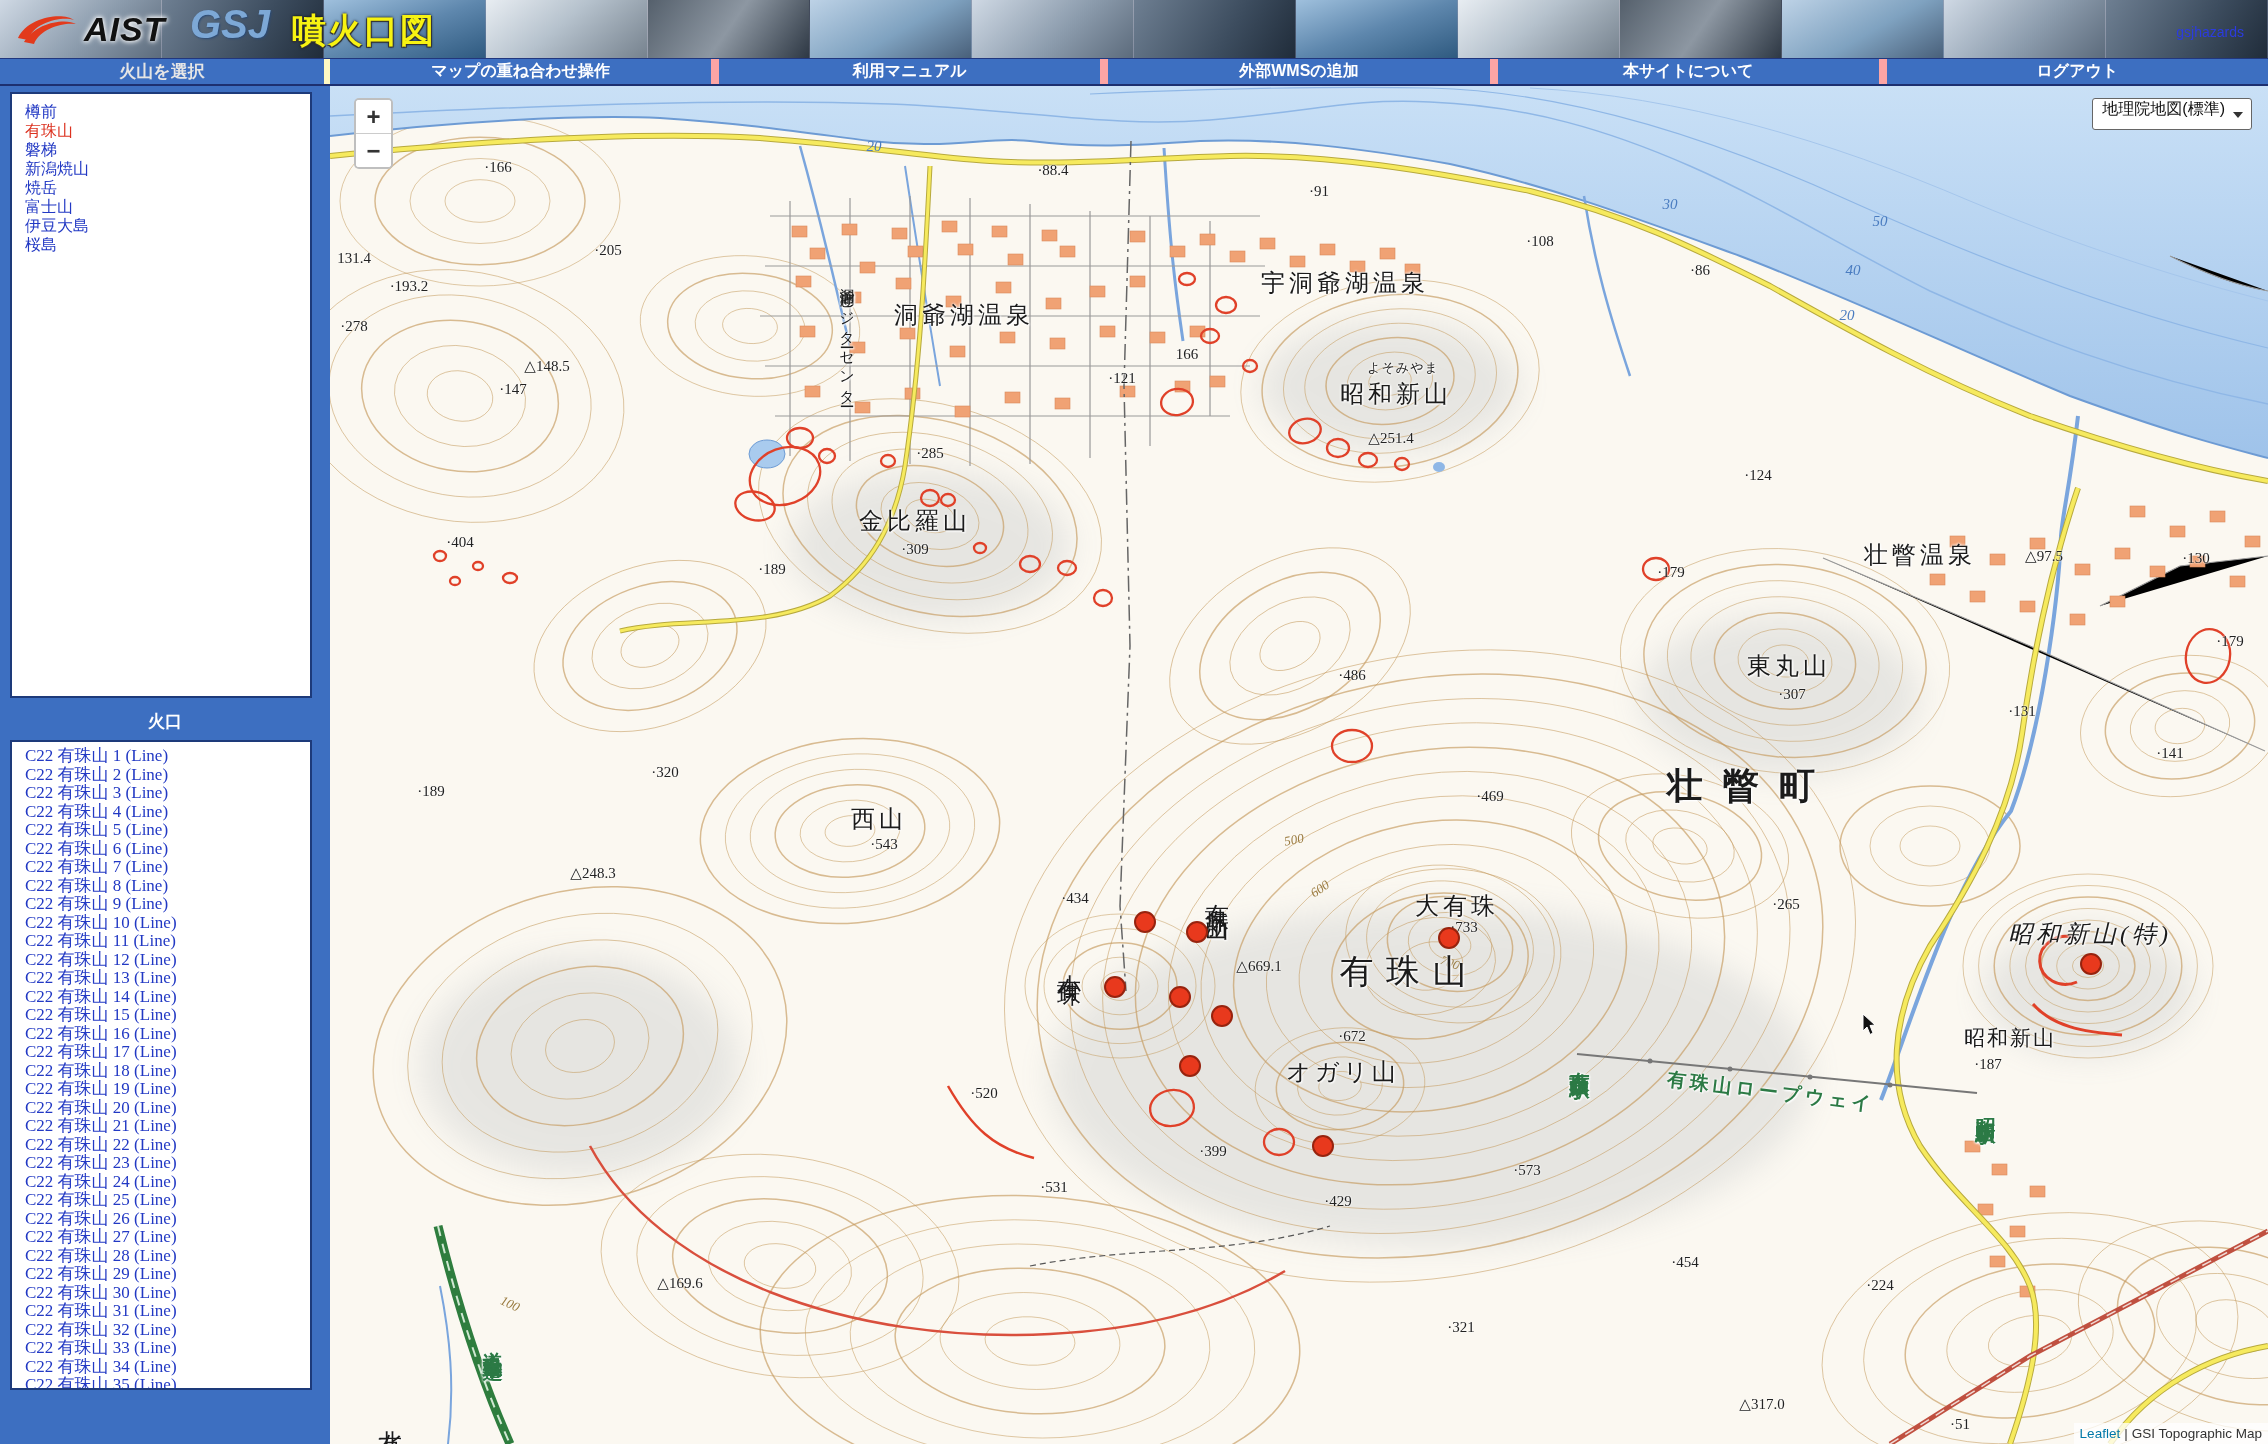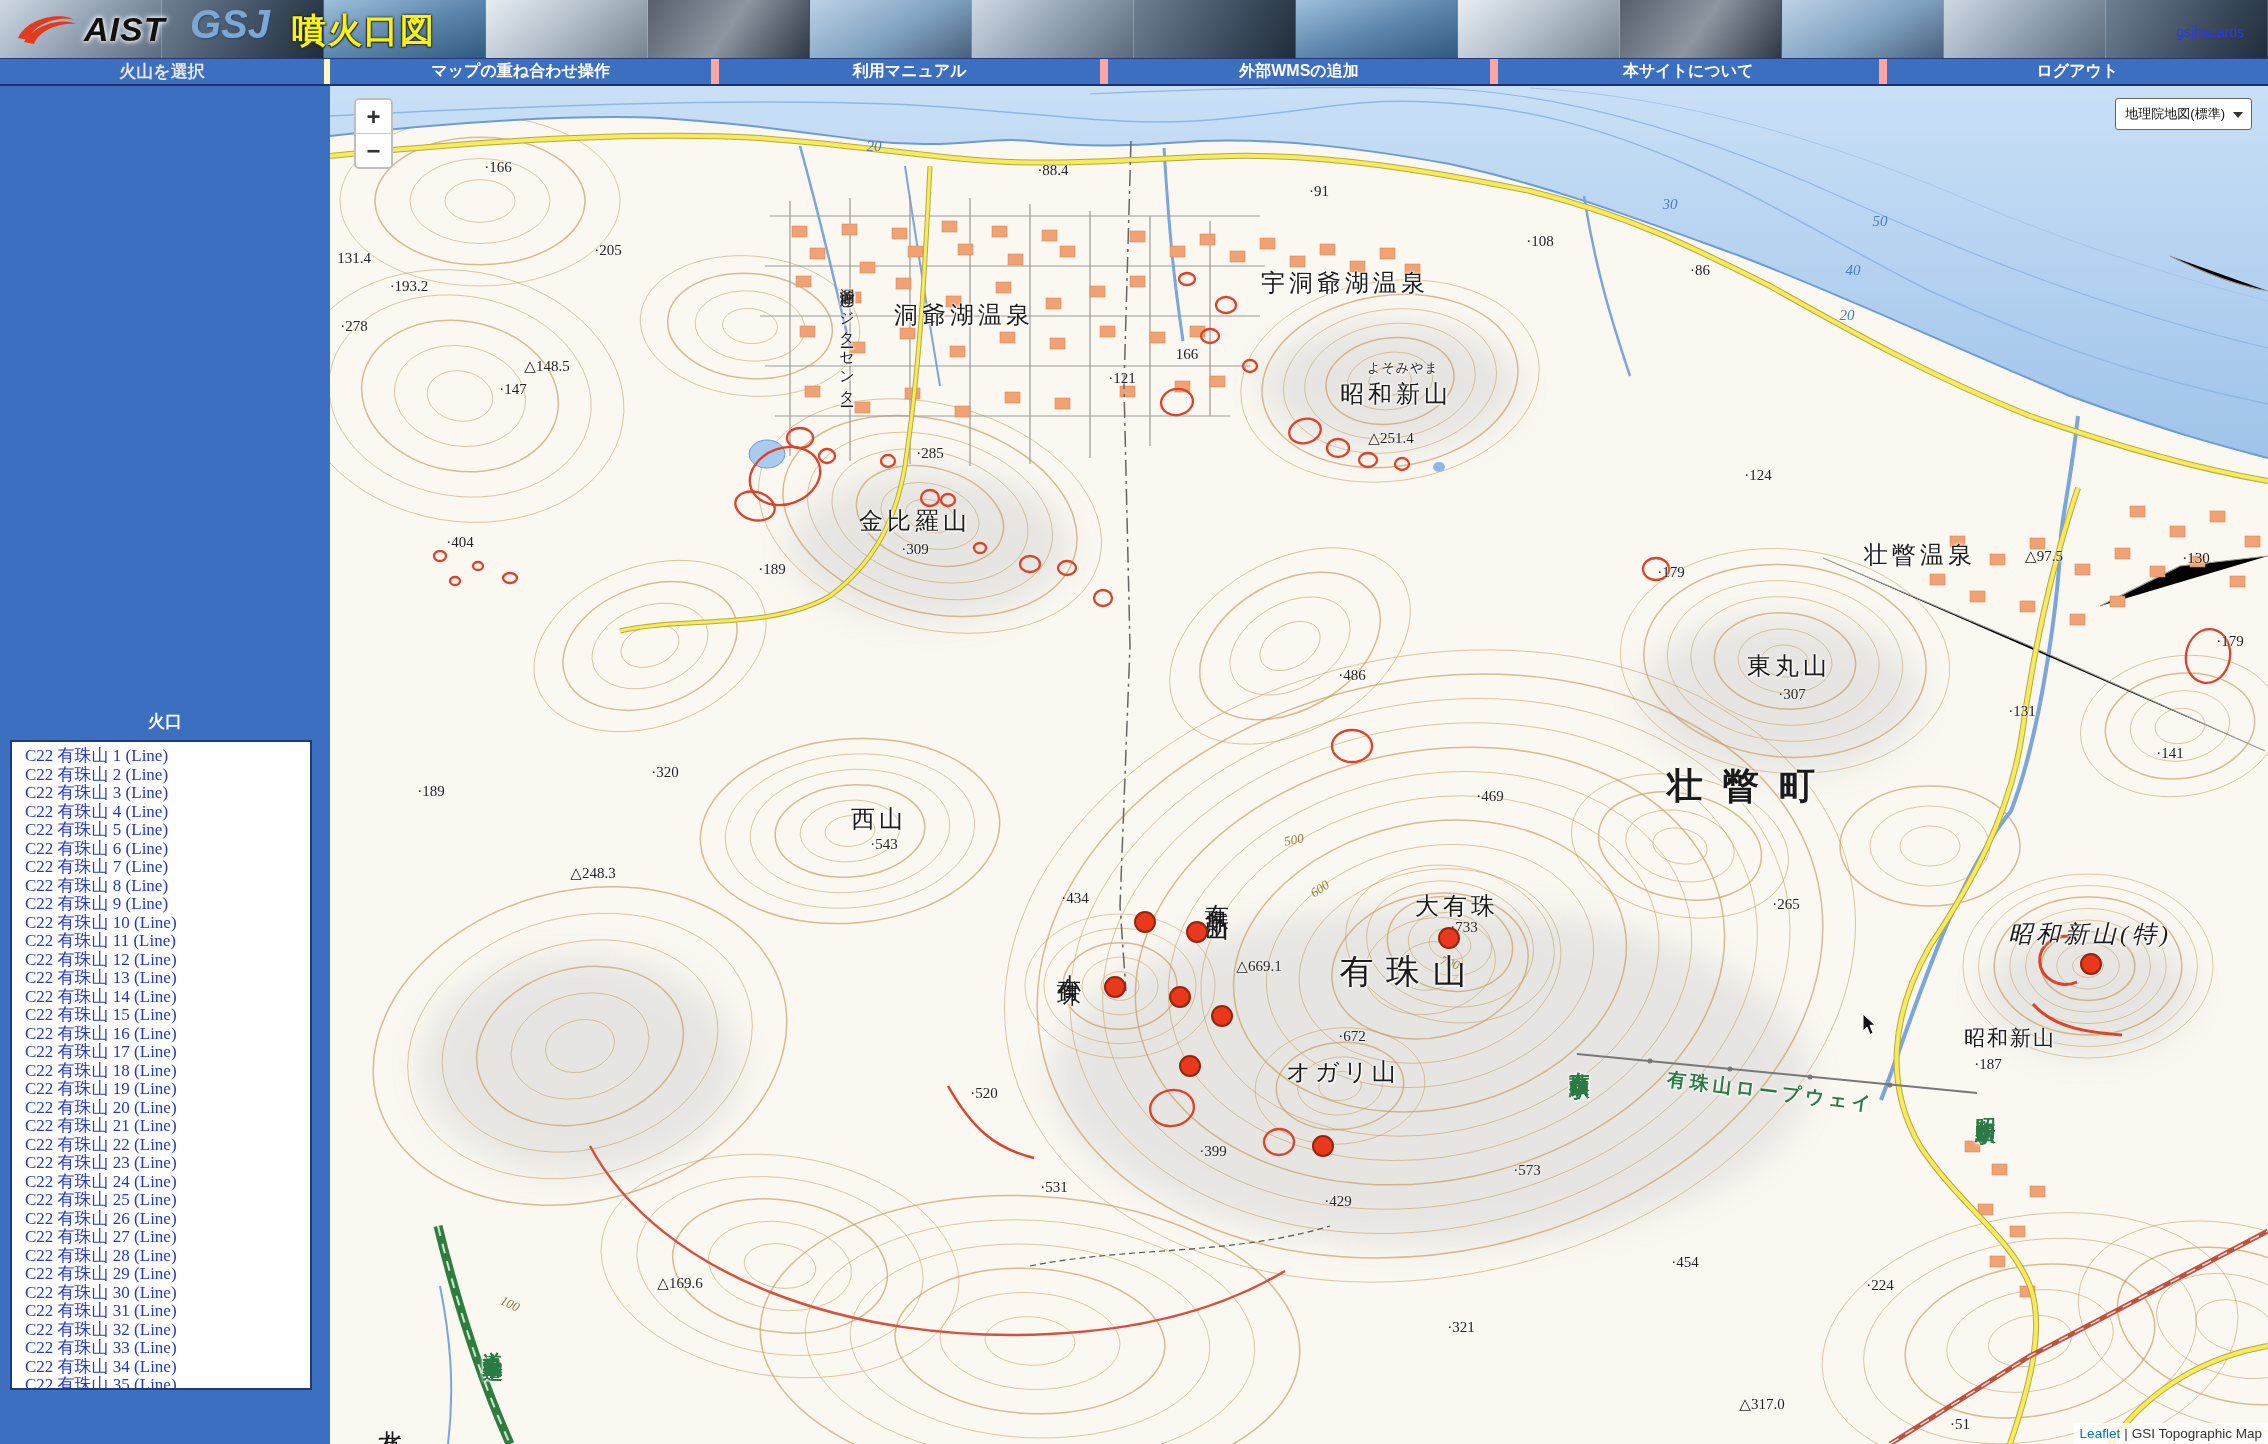--- a/index.html
+++ b/index.html
@@ -78,21 +78,21 @@
   .marker{position:absolute;width:22px;height:22px;border-radius:50%;background:#e8391d;
           border:2px solid #97230e;box-sizing:border-box;transform:translate(-50%,-50%);cursor:pointer;z-index:6;}
 
   
   #zoom-control{position:absolute;left:24px;top:12px;width:35px;background:#fff;border:2px solid rgba(0,0,0,.25);
           border-radius:5px;z-index:10;overflow:hidden;}
   .zoom-btn{width:100%;height:33px;display:flex;align-items:center;justify-content:center;font-size:24px;
           font-weight:bold;color:#333;cursor:pointer;background:#fff;}
   .zoom-btn:first-child{border-bottom:1px solid #ccc;}
   #layer-select{position:absolute;right:16px;top:12px;height:30px;background:#fff;border:1px solid #666;
-          border-radius:3px;display:flex;align-items:center;padding:0 26px 0 9px;font-size:13px;color:#111;
+          border-radius:3px;display:flex;padding:0 26px 0 9px;font-size:16px;color:#111;
           z-index:10;cursor:pointer;}
   #layer-select .chev{position:absolute;right:8px;top:13px;width:0;height:0;border-left:5px solid transparent;
           border-right:5px solid transparent;border-top:6px solid #333;}
   #attribution{position:absolute;right:0;bottom:0;height:21px;background:rgba(255,255,255,.75);display:flex;
           align-items:center;padding:0 6px;font-size:13.5px;color:#333;z-index:10;gap:4px;}
   #attribution .lf{color:#0078A8;cursor:pointer;}
   #cursor{position:absolute;z-index:20;}
 </style>
 </head>
 <body>
@@ -130,20 +130,30 @@
   <div id="volcano-select-header">火山を選択</div>
 
 <div class="nav-tab">マップの重ね合わせ操作</div>
     <div class="nav-tab">利用マニュアル</div>
     <div class="nav-tab">外部WMSの追加</div>
     <div class="nav-tab">本サイトについて</div>
     <div class="nav-tab">ログアウト</div>
   </div>
 
 <div id="sidebar">
+  <div id="volcano-list" class="panel-box">
+      <div class="volcano-item">樽前</div>
+      <div class="volcano-item selected">有珠山</div>
+      <div class="volcano-item">磐梯</div>
+      <div class="volcano-item">新潟焼山</div>
+      <div class="volcano-item">焼岳</div>
+      <div class="volcano-item">富士山</div>
+      <div class="volcano-item">伊豆大島</div>
+      <div class="volcano-item">桜島</div>
+    </div>
   <div id="crater-header">火口</div>
   <div id="crater-list" class="panel-box">
       <div class="crater-item">C22 有珠山 1 (Line)</div>
       <div class="crater-item">C22 有珠山 2 (Line)</div>
       <div class="crater-item">C22 有珠山 3 (Line)</div>
       <div class="crater-item">C22 有珠山 4 (Line)</div>
       <div class="crater-item">C22 有珠山 5 (Line)</div>
       <div class="crater-item">C22 有珠山 6 (Line)</div>
       <div class="crater-item">C22 有珠山 7 (Line)</div>
       <div class="crater-item">C22 有珠山 8 (Line)</div>

